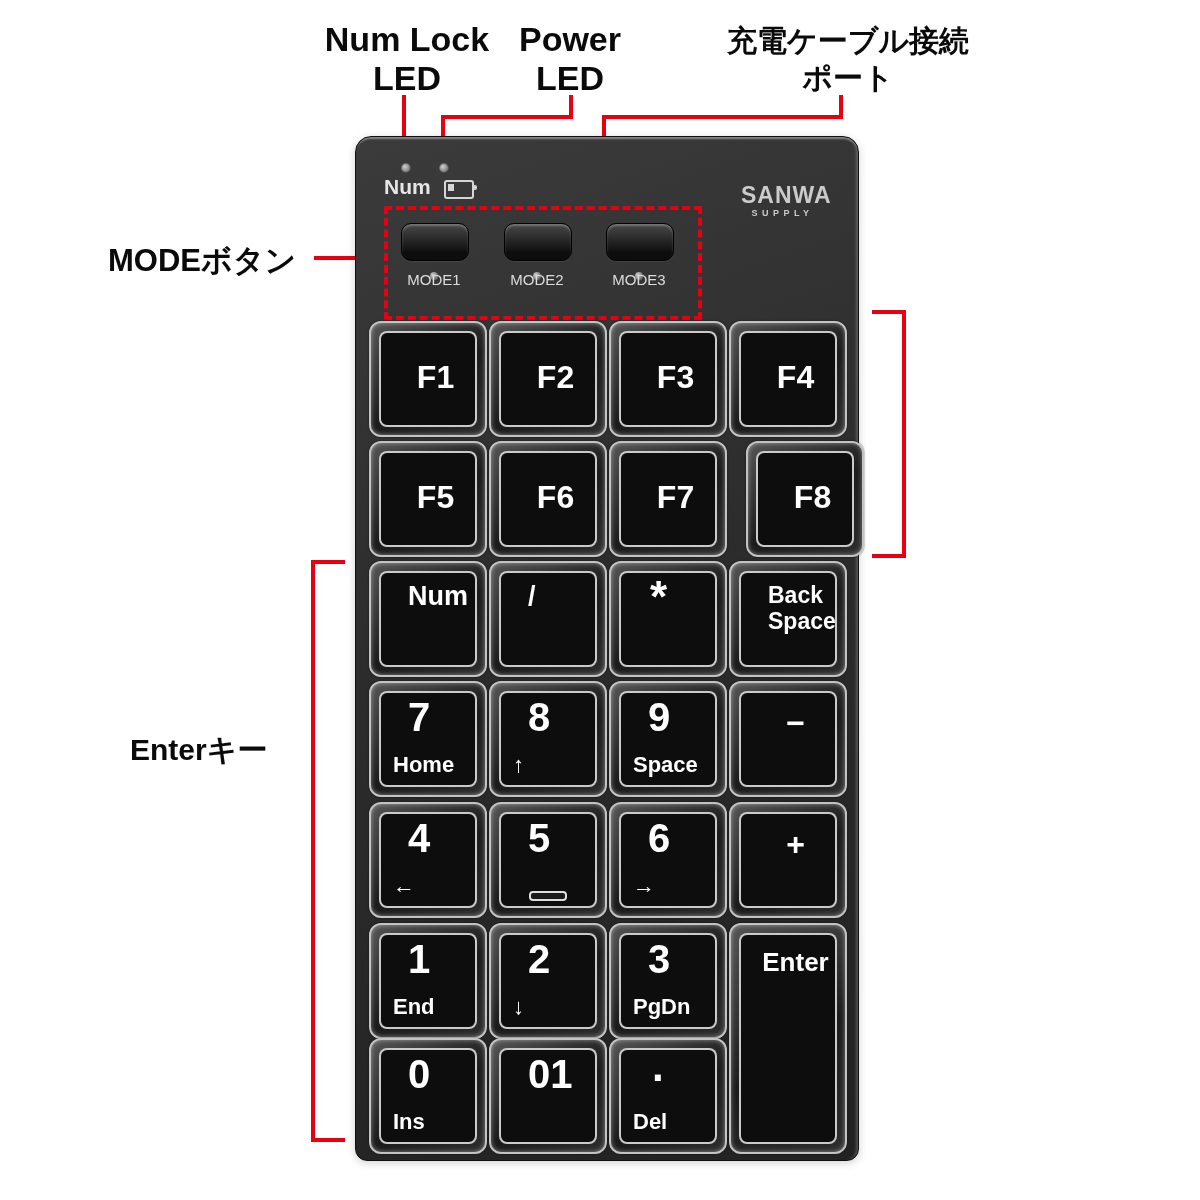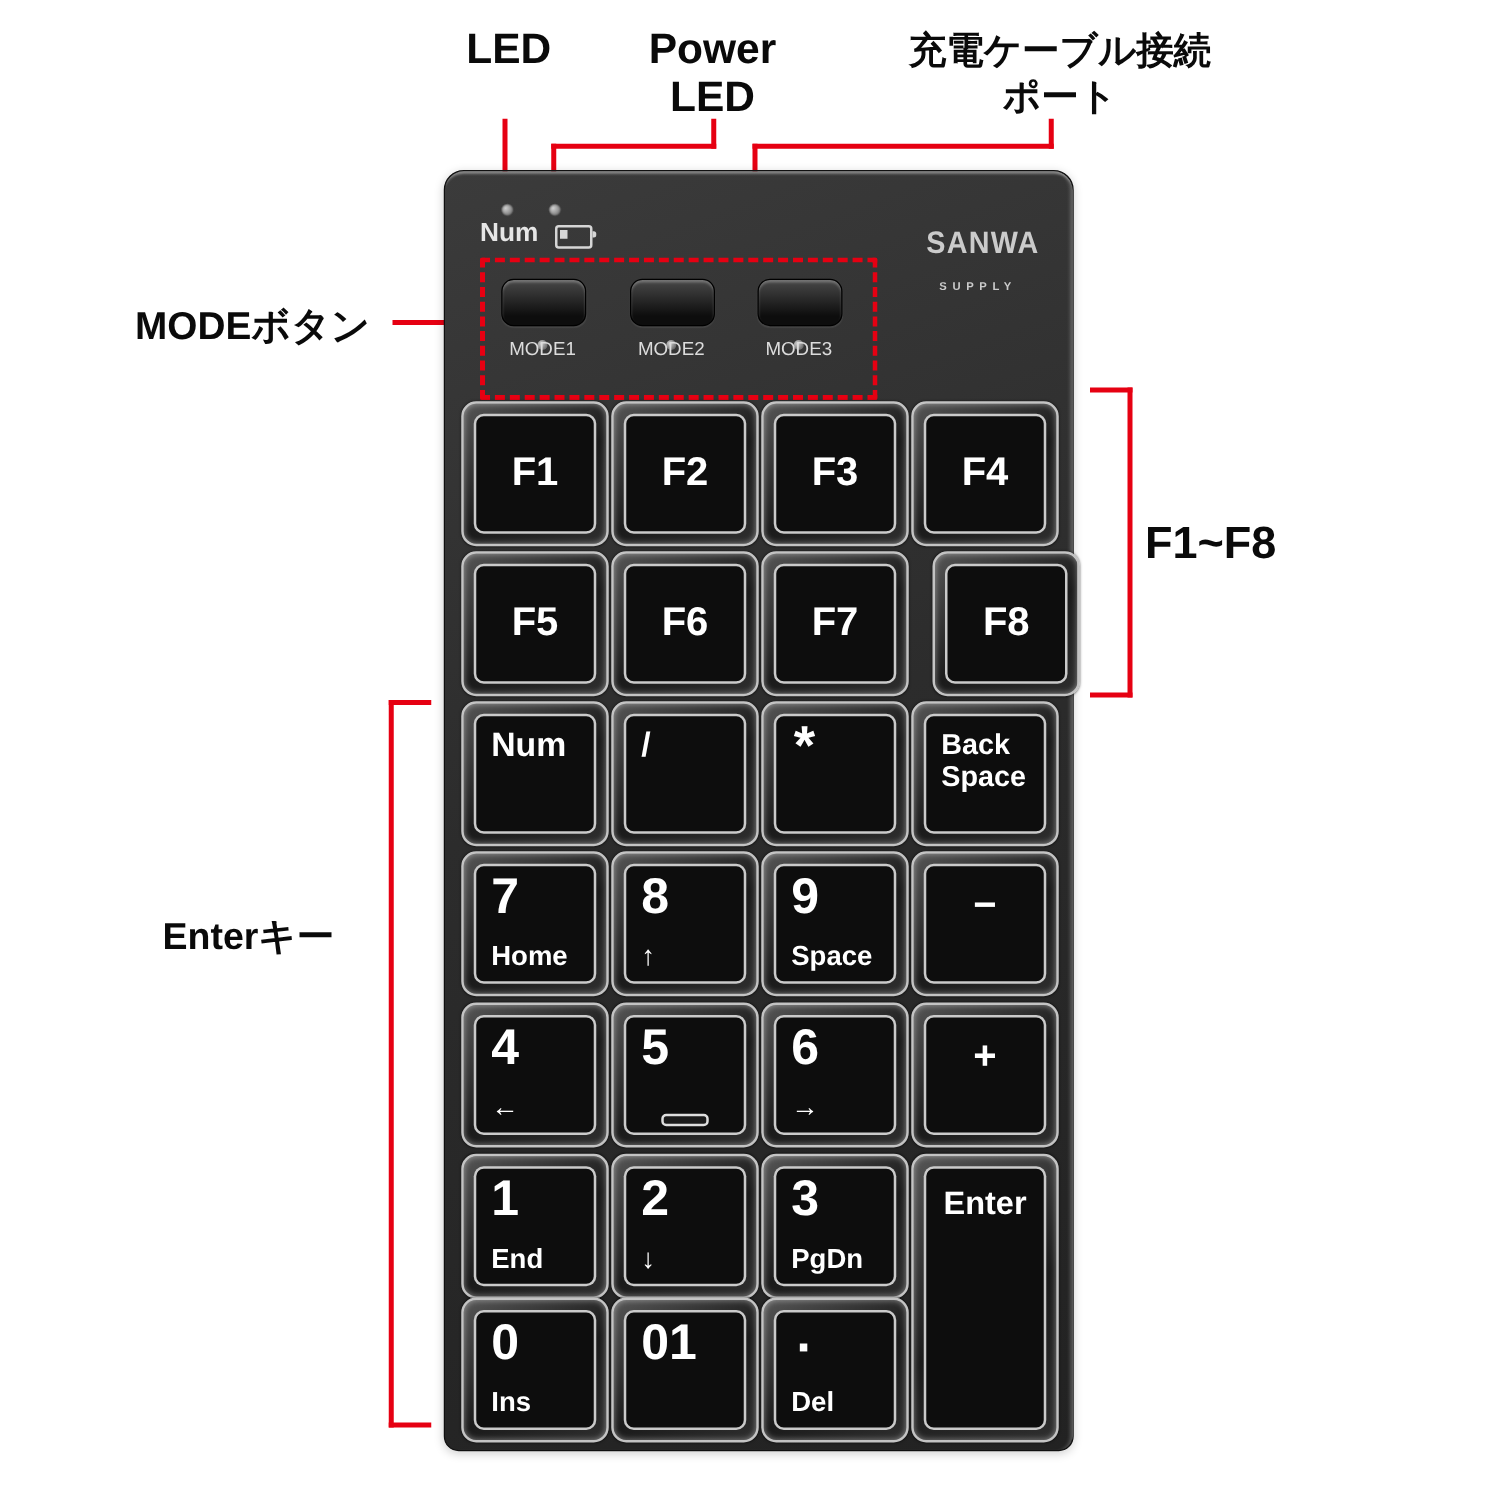--- a/index.html
+++ b/index.html
@@ -41,74 +41,72 @@
     background:radial-gradient(circle at 35% 35%,#cfcfcf,#7a7a7a 70%);box-shadow:inset 0 0 2px #000;}
   .led-num{left:45px;top:26px;}
   .led-power{left:83px;top:26px;}
   .num-ind{position:absolute;left:28px;top:38px;font-size:21px;font-weight:bold;color:#e6e6e6;}
   .battery{position:absolute;left:88px;top:43px;width:26px;height:15px;border:2px solid #d6d6d6;border-radius:3px;}
   .bat-fill{position:absolute;left:2px;top:2px;width:6px;height:7px;background:#d6d6d6;}
   .bat-nub{position:absolute;right:-5px;top:3px;width:3px;height:5px;background:#d6d6d6;border-radius:0 2px 2px 0;}
 
   .logo{position:absolute;left:385px;top:45px;width:80px;text-align:center;color:#cbcbcb;}
   .logo-main{font-size:23px;font-weight:bold;letter-spacing:1px;transform:scaleY(1.08);line-height:24px;}
-  .logo-sub{font-size:9px;font-weight:bold;letter-spacing:4.5px;margin-top:18px;margin-left:3px;}
+  .logo-sub{font-size:9px;font-weight:bold;letter-spacing:4.5px;margin-top:2px;margin-left:3px;}
 
   .mode-dash{position:absolute;left:28px;top:69px;width:310px;height:106px;border:4px dashed #e60012;border-radius:2px;}
   .mode-btn{position:absolute;top:86px;width:66px;height:36px;border-radius:10px;
     background:linear-gradient(#484848,#0d0d0d 80%);border:1px solid #000;
     box-shadow:inset 0 2px 2px rgba(255,255,255,.25), 0 1px 1px rgba(255,255,255,.08);}
   .mode-led{position:absolute;top:135px;width:8px;height:8px;border-radius:50%;
     background:radial-gradient(circle at 35% 35%,#cfcfcf,#6f6f6f 70%);}
   .mode-label{position:absolute;top:134px;width:90px;text-align:center;font-size:15px;color:#dcdcdc;}
 
   
   .key{position:absolute;width:114px;height:112px;border-radius:12px;
     background:linear-gradient(145deg,#555 0%,#1b1b1b 55%,#2e2e2e 100%);
     border:2px solid #c3c3c3;
     box-shadow:inset 0 0 5px rgba(255,255,255,.45), 0 0 2px rgba(0,0,0,.6);}
   .kin{position:absolute;left:8px;top:8px;right:8px;bottom:8px;background:#0d0d0d;
     border:2px solid rgba(236,236,236,.85);border-radius:8px;color:#fff;}
-  .kmain{position:absolute;font-weight:bold;white-space:nowrap;}
+  .kmain{position:absolute;font-weight:bold;white-space:nowrap;padding-left:15px;}
   .kmain.fn{left:0;right:0;top:50%;transform:translateY(-54%);text-align:center;font-size:32px;}
   .kmain.sym{left:12px;top:8px;font-size:27px;}
   .kmain.ast{left:14px;top:2px;font-size:44px;line-height:44px;}
   .kmain.num{left:12px;top:2px;font-size:40px;}
   .kmain.op{left:0;right:0;top:12px;text-align:center;font-size:32px;}
   .kmain.enter{left:0;right:0;top:12px;text-align:center;font-size:26px;}
   .kmain.dot{left:16px;top:4px;font-size:42px;}
   .kmain.tl{left:12px;top:9px;font-size:23px;line-height:26px;}
   .ksub{position:absolute;left:12px;bottom:7px;font-size:22px;font-weight:bold;}
   .nub{position:absolute;bottom:5px;left:50%;transform:translateX(-50%);width:34px;height:6px;
     border:2px solid #ddd;border-radius:4px;background:#1a1a1a;}
 </style>
 </head>
 <body>
 
 <div class="stage">
 
   <div class="ann ann-numlock">
+    <div>Num Lock</div>
     <div>LED</div>
   </div>
   <div class="ann ann-power">
     <div>Power</div>
     <div>LED</div>
   </div>
   <div class="ann ann-charge">
     <div>充電ケーブル接続</div>
     <div>ポート</div>
   </div>
   <div class="ann ann-mode">
     <div>MODEボタン</div>
   </div>
   <div class="ann ann-numkeys">
     <div>Enterキー</div>
-  </div>
-  <div class="ann ann-fkeys">
-    <div>F1~F8</div>
   </div>
 
   <div class="rline numlock-line"></div>
   <div class="rline power-line-v1"></div>
   <div class="rline power-line-h"></div>
   <div class="rline power-line-v2"></div>
   <div class="rline charge-line-v1"></div>
   <div class="rline charge-line-h"></div>
   <div class="rline charge-line-v2"></div>
   <div class="rline mode-line"></div>

